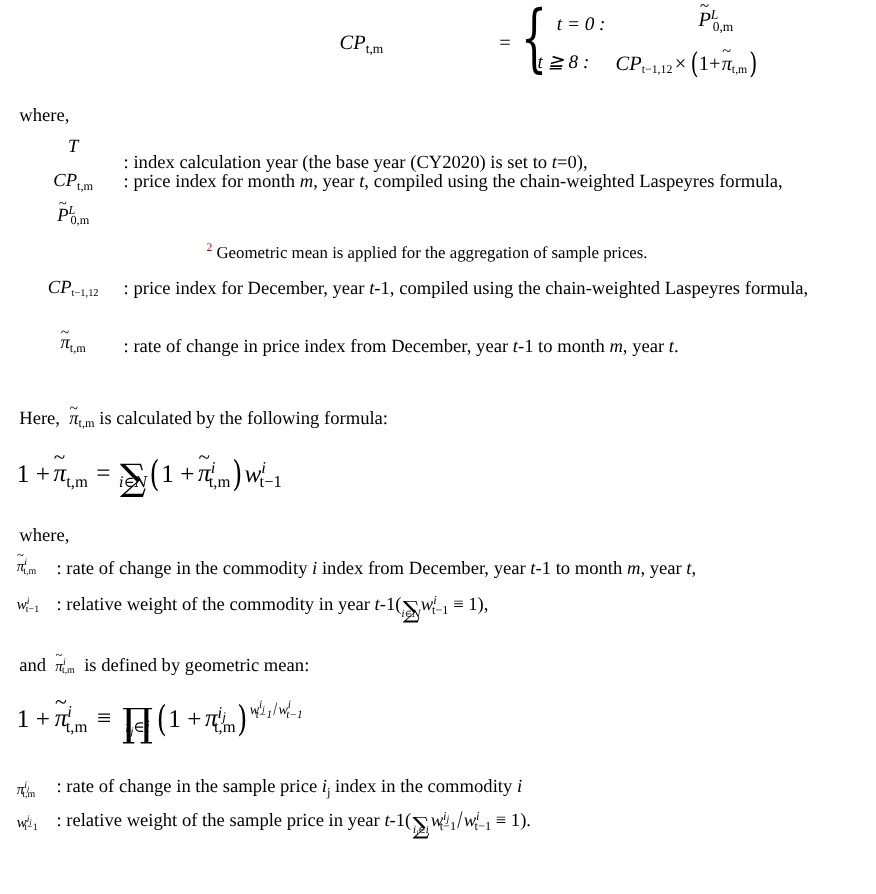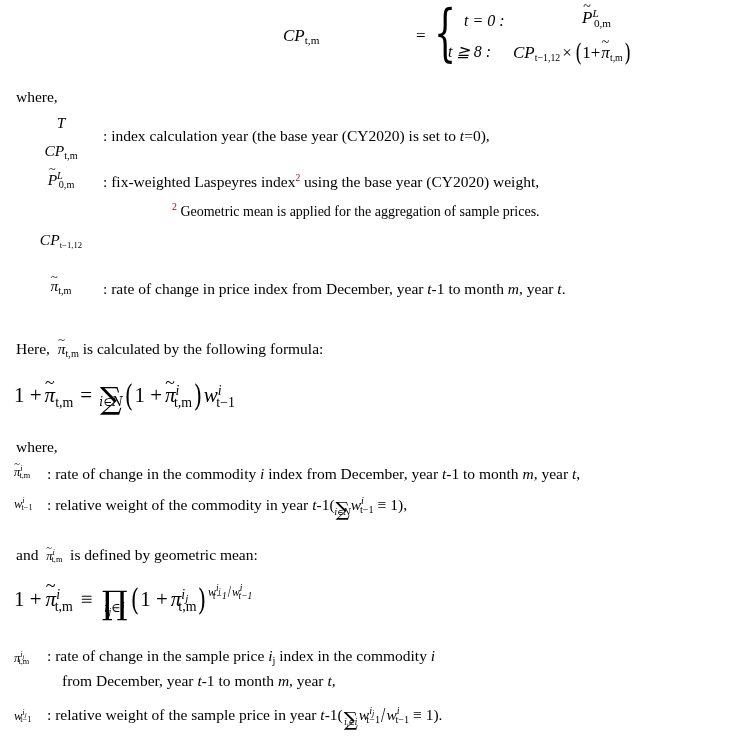--- a/index.html
+++ b/index.html
@@ -313,34 +313,36 @@
   <div class="deflist" id="deflist-1">
 
     <div class="defrow" style="height:28px;">
       <span class="defsym" style="top:2px;"><span class="mi">T</span></span>
       <span class="defbody" style="top:14px;"><span>:</span>
         index calculation year (the base year (CY2020) is set to <span class="mi">t</span>=0),</span>
     </div>
 
     <div class="defrow" style="height:30px;">
       <span class="defsym" style="top:2px;"><span class="mi">CP</span><span class="sub">t,m</span></span>
+      <span class="defbody" style="top:2px;"><span>:</span>
+        price index for month <span class="mi">m</span>, year <span class="mi">t</span>, compiled using the chain-weighted Laspeyres formula,</span>
     </div>
 
     <div class="defrow" style="height:31px;">
       <span class="defsym" style="top:0px;"><span class="tilde-wrap"><span class="tld" style="top:-0.58em;font-size:0.80em;">~</span><span class="mi">P</span></span><span class="sup">L</span><span class="sub" style="margin-left:-0.40em;">0,m</span></span>
-      <span class="defbody" style="top:2px;"><span>:</span>
-        fix-weighted Laspeyres index<span class="fnote-mark">2</span> using the base year (CY2020) weight,</span>
     </div>
 
     <div class="defrow" style="height:28px;">
       <span class="footnote-line" style="top:0px;margin-left:20px;"><span class="fnote-mark" style="font-size:0.70em;">2</span>&nbsp;<span>Geometric mean is applied for the aggregation of sample prices.</span></span>
     </div>
 
     <div class="defrow" style="height:48px;">
       <span class="defsym" style="top:2px;"><span class="mi">CP</span><span class="sub" style="font-size:0.56em;">t−1,12</span></span>
+      <span class="defbody justify" style="top:2px;width:615px;"><span>:</span>
+        price index for December, year <span class="mi">t</span>-1, compiled using the chain-weighted Laspeyres formula,</span>
     </div>
 
     <div class="defrow" style="height:30px;">
       <span class="defsym" style="top:0px;"><span class="tilde-wrap"><span class="tld" style="top:-0.56em;font-size:0.84em;">~</span><span class="mi">π</span></span><span class="sub">t,m</span></span>
       <span class="defbody" style="top:2px;"><span>:</span>
         rate of change in price index from December, year <span class="mi">t</span>-1 to month <span class="mi">m</span>, year <span class="mi">t</span>.</span>
     </div>
   </div>
 
   <div id="here-line"><span>Here,</span>&nbsp;&nbsp;<span class="tilde-wrap"><span class="tld" style="top:-0.56em;font-size:0.84em;">~</span><span class="mi">π</span></span><span class="sub">t,m</span>&nbsp;<span>is calculated by the following formula:</span></div>
@@ -369,23 +371,20 @@
   <div id="line-formula-3"><span class="mup">1 +</span><span class="tilde-wrap" style="margin-left:4px;"><span class="tld" style="top:-0.58em;font-size:0.86em;">~</span><span class="mi">π</span></span><span class="sup">i</span><span class="sub" style="margin-left:-0.38em;">t,m</span><span class="mup" style="margin:0 8px;">≡</span><span class="bigop" style="font-size:1.55em;"><span>∏</span><span class="oplim"><span>i</span><span class="sub">j</span><span>∈i</span></span></span><span class="bigparen">(</span><span class="mup">1 +</span><span class="mi" style="margin-left:3px;">π</span><span class="sup"><span>i</span><span class="sub">j</span></span><span class="sub" style="margin-left:-0.72em;">t,m</span><span class="bigparen">)</span><span class="sup" style="font-size:0.56em;vertical-align:0.85em;"><span class="mi">w</span><span class="sup"><span>i</span><span class="sub">j</span></span><span class="sub" style="margin-left:-0.80em;">t−1</span><span class="frac-slash">/</span><span class="mi">w</span><span class="sup">i</span><span class="sub" style="margin-left:-0.42em;">t−1</span></span></div>
 
   <div class="deflist" id="deflist-3">
 
     <div class="defrow2" style="height:26px;">
       <span class="defsym2" style="top:4px;font-size:12.5px;"><span class="mi">π</span><span class="sup"><span>i</span><span class="sub">j</span></span><span class="sub" style="margin-left:-0.72em;">t,m</span></span>
       <span class="defbody2" style="top:0px;left:47px;"><span>:</span>
         <span>rate of change in the sample price</span> <span class="mi">i</span><span class="sub">j</span> <span>index in the commodity</span> <span class="mi">i</span></span>
     </div>
 
-    <div class="defrow2" style="height:30px;">
-      <span class="defcont3" style="top:0px;"><span>from December, year</span> <span class="mi">t</span><span>-1 to month</span> <span class="mi">m</span><span>, year</span> <span class="mi">t</span><span>,</span></span>
-    </div>
 
     <div class="defrow2" style="height:40px;">
       <span class="defsym2" style="top:6px;font-size:12.5px;"><span class="mi">w</span><span class="sup"><span>i</span><span class="sub">j</span></span><span class="sub" style="margin-left:-0.75em;">t−1</span></span>
       <span class="defbody2" style="top:2px;"><span>:</span>
         relative weight of the sample price in year <span class="mi">t</span>-1(<span class="inlinesum"><span>∑</span><span class="oplim"><span>i</span><span class="sub">j</span><span>∈i</span></span></span><span class="mi">w</span><span class="sup"><span>i</span><span class="sub">j</span></span><span class="sub" style="margin-left:-0.78em;">t−1</span><span class="frac-slash">/</span><span class="mi">w</span><span class="sup">i</span><span class="sub" style="margin-left:-0.40em;">t−1</span>&nbsp;<span class="mup">≡ 1).</span></span>
     </div>
   </div>
 
 </div>
 

